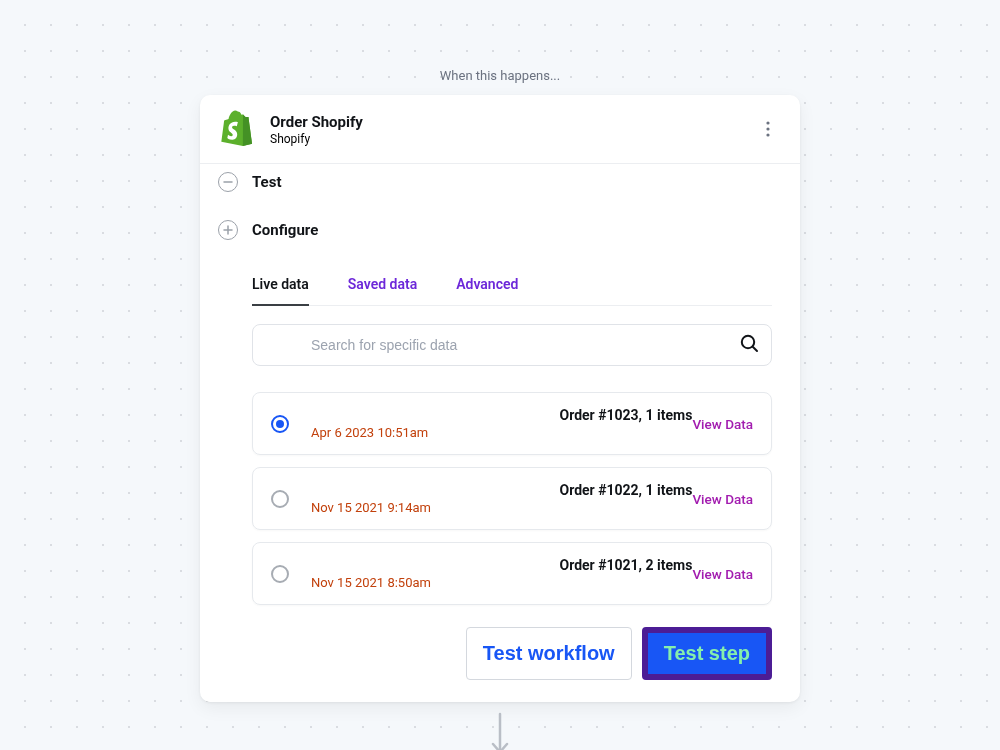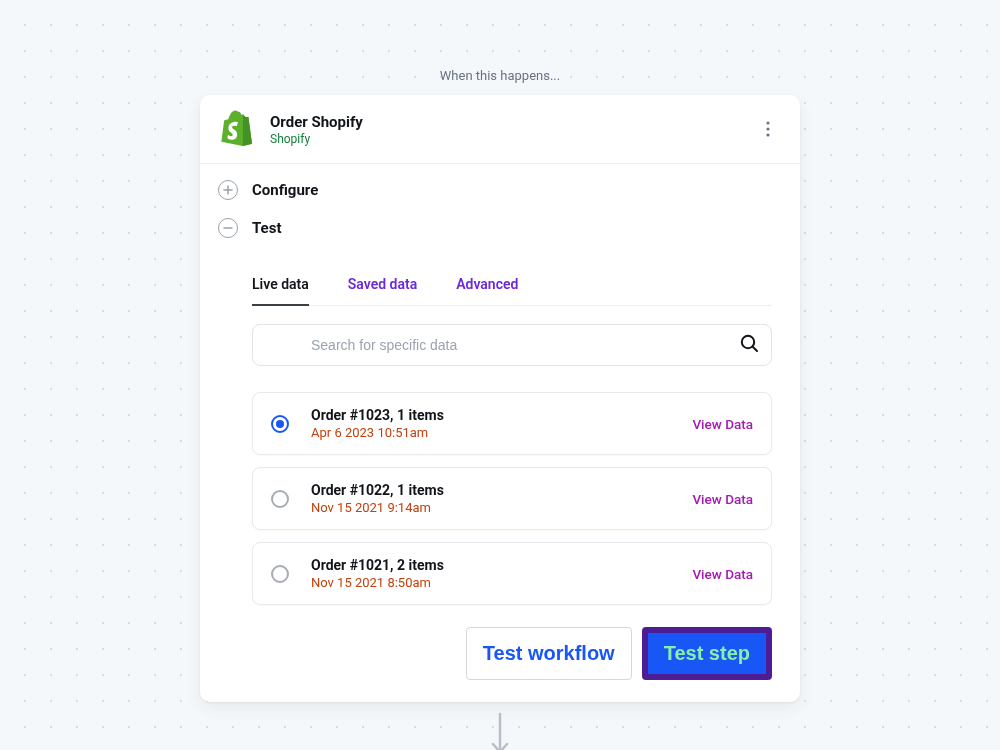--- a/index.html
+++ b/index.html
@@ -60,21 +60,21 @@
     margin-left: 12px;
     flex: 1;
   }
   .header-title {
     font-size: 15px;
     font-weight: 700;
     color: #111418;
   }
   .header-subtitle {
     font-size: 12px;
-    color: #15803d;
+    color: #000000;
     margin-top: 1px;
   }
   .more-btn {
     width: 28px;
     height: 28px;
     display: flex;
     align-items: center;
     justify-content: center;
     color: #6B7280;
     cursor: pointer;
@@ -191,20 +191,21 @@
     border-radius: 50%;
   }
   .order-texts {
     margin-left: 22px;
     flex: 1;
   }
   .order-title {
     font-size: 14px;
     font-weight: 700;
     color: #111418;
+    text-align: right;
   }
   .order-date {
     font-size: 13px;
     color: #c2410c;
     margin-top: 2px;
   }
   .view-link {
     font-size: 13.5px;
     font-weight: 500;
     color: #a21caf;
@@ -263,36 +264,36 @@
       </div>
       <div class="more-btn">
         <svg width="4" height="16" viewBox="0 0 4 16">
           <circle cx="2" cy="2" r="1.6" fill="currentColor"></circle>
           <circle cx="2" cy="8" r="1.6" fill="currentColor"></circle>
           <circle cx="2" cy="14" r="1.6" fill="currentColor"></circle>
         </svg>
       </div>
     </div>
 
+    <div class="section-row" style="padding-top:8px;">
+      <div class="circle-icon">
+        <svg width="10" height="10" viewBox="0 0 10 10">
+            <path stroke="currentColor" stroke-width="1.5" stroke-linecap="round" d="M1 5h8"></path>
+          </svg>
+      </div>
+      <div class="section-label">Test</div>
+    </div>
+
     <div class="section-row" style="padding-top:16px;padding-bottom:10px;">
       <div class="circle-icon">
         <svg width="10" height="10" viewBox="0 0 10 10">
             <path stroke="currentColor" stroke-width="1.5" stroke-linecap="round" d="M5 1v8M1 5h8"></path>
           </svg>
       </div>
       <div class="section-label">Configure</div>
-    </div>
-
-    <div class="section-row" style="padding-top:8px;">
-      <div class="circle-icon">
-        <svg width="10" height="10" viewBox="0 0 10 10">
-            <path stroke="currentColor" stroke-width="1.5" stroke-linecap="round" d="M1 5h8"></path>
-          </svg>
-      </div>
-      <div class="section-label">Test</div>
     </div>
 
     <div class="test-body">
 
       <div class="tabs">
         <div class="tab active">Live data</div>
         <div class="tab">Saved data</div>
         <div class="tab">Advanced</div>
       </div>
 

